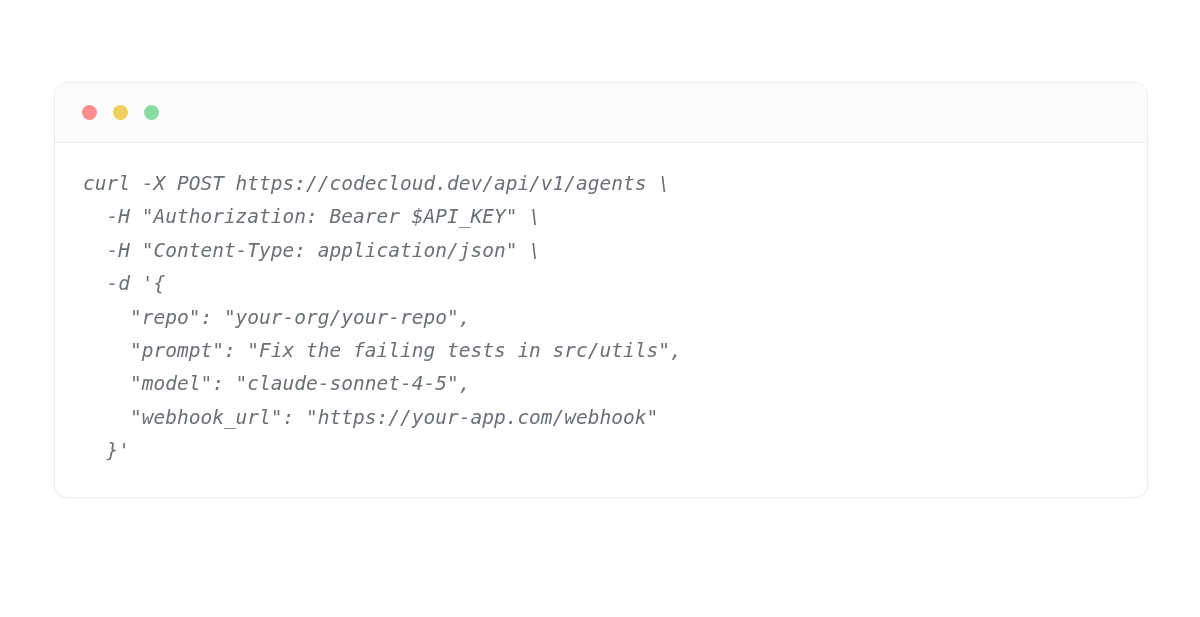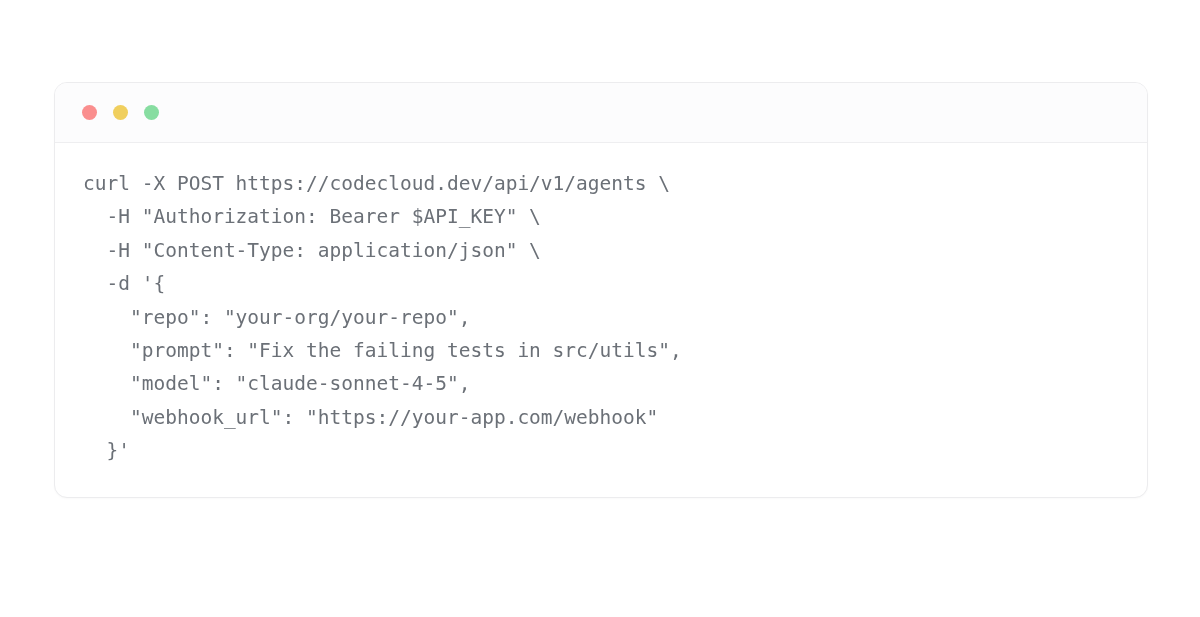--- a/index.html
+++ b/index.html
@@ -75,20 +75,21 @@
     line-height: 33.4px;
     color: #6b7077;
     white-space: pre;
     letter-spacing: 0px;
     -webkit-font-smoothing: antialiased;
   }
 
   .code-line {
     white-space: pre;
     display: block;
+    font-style: italic;
   }
 </style>
 </head>
 <body>
 
 <div class="page">
 
   <div class="code-window">
 
     <div class="title-bar">

